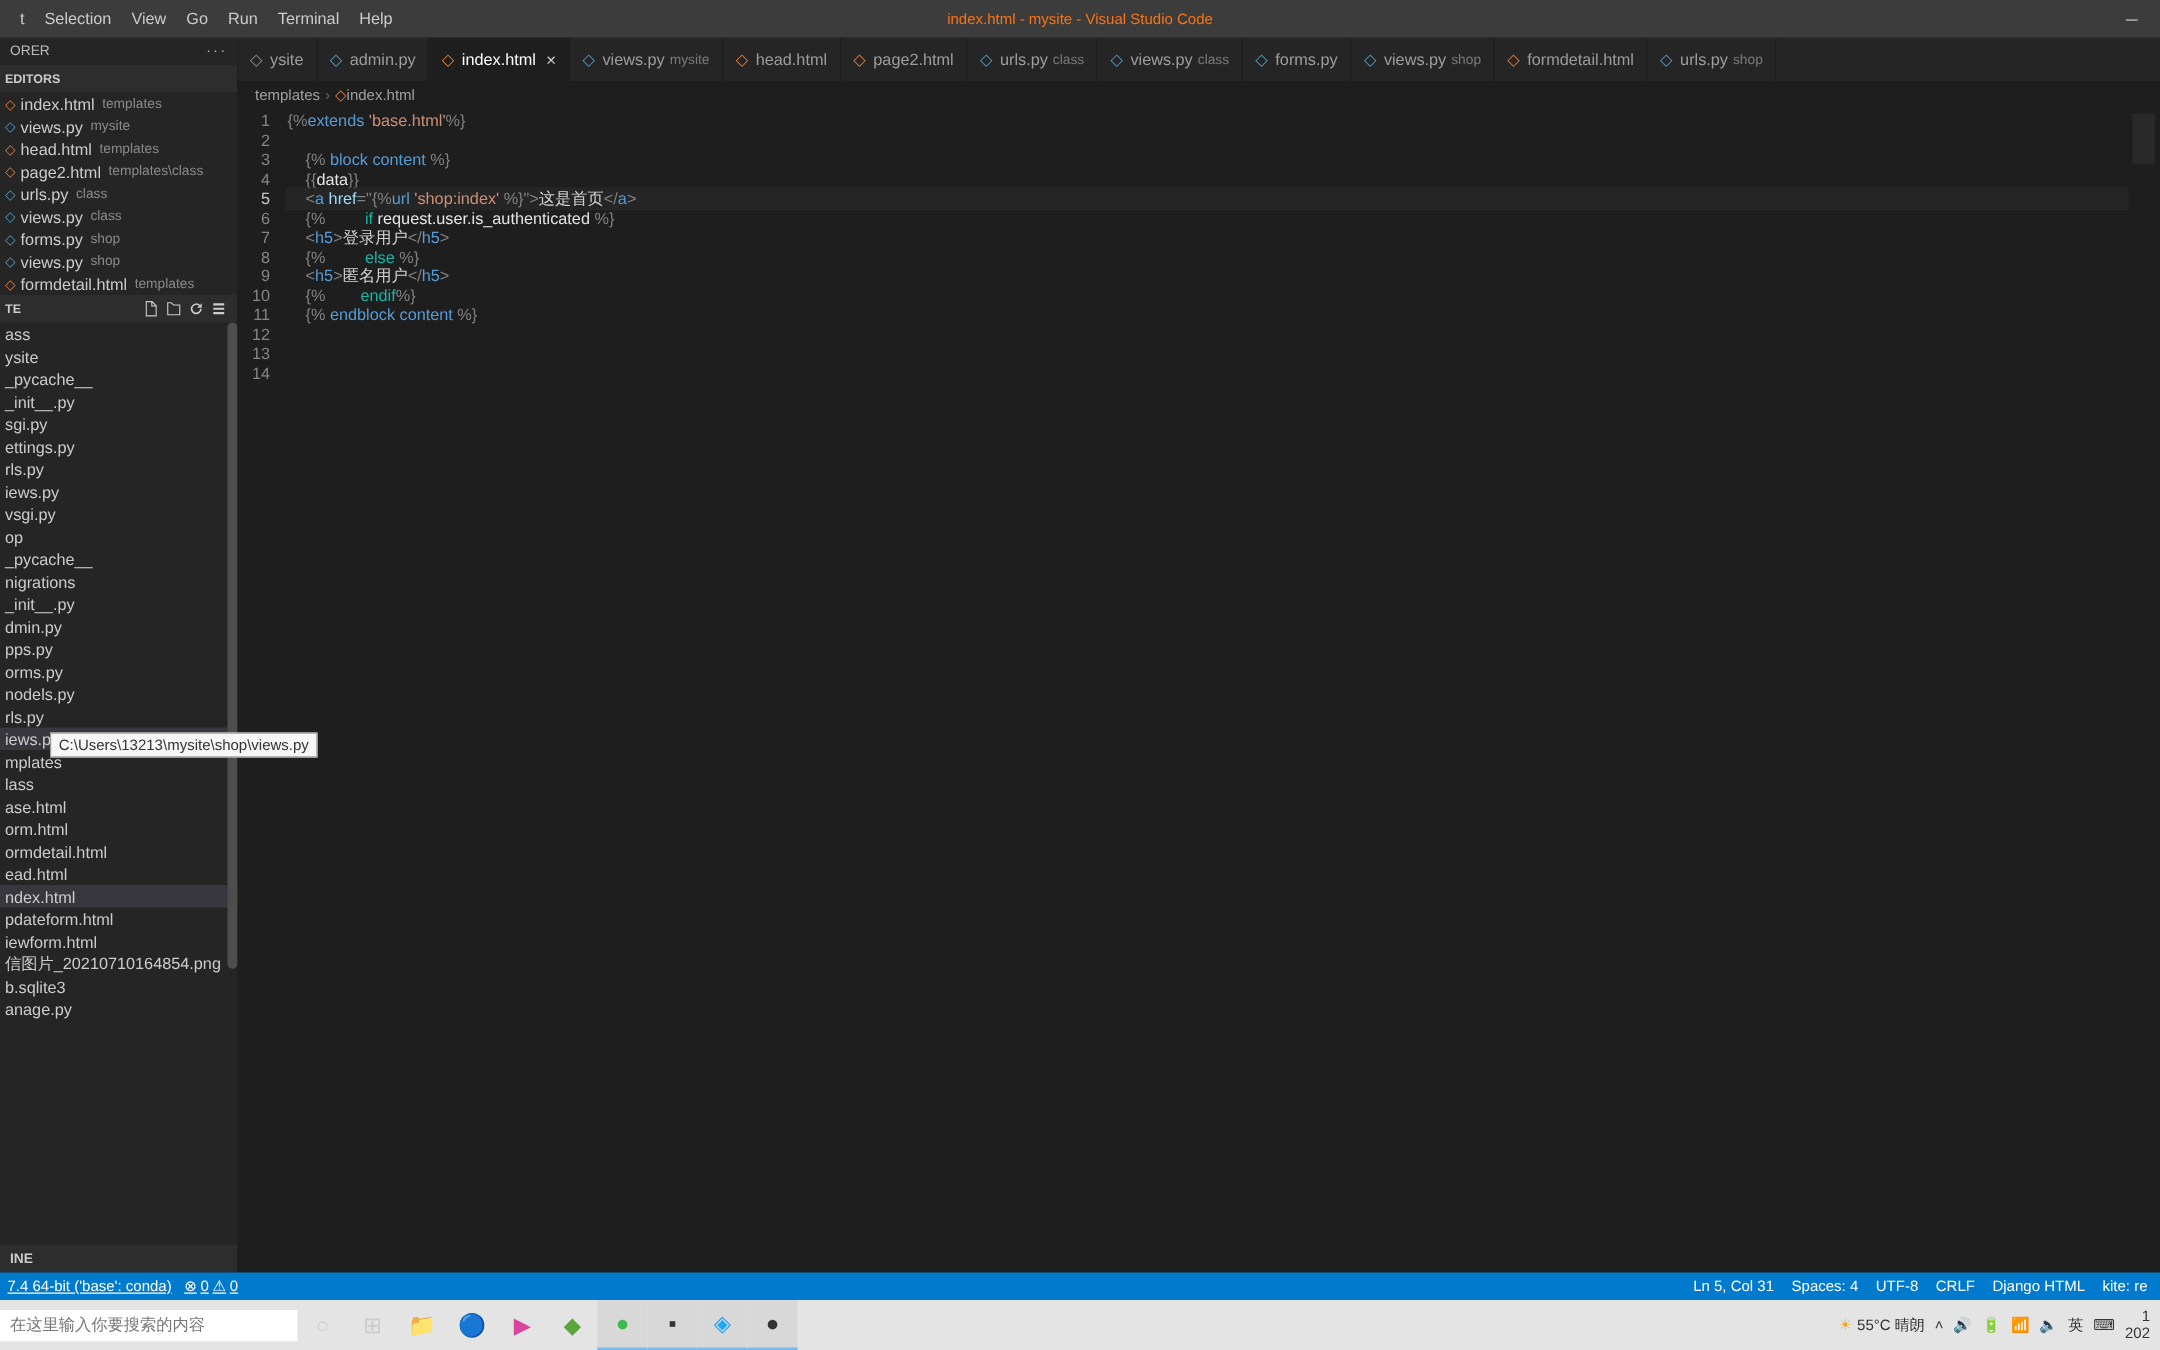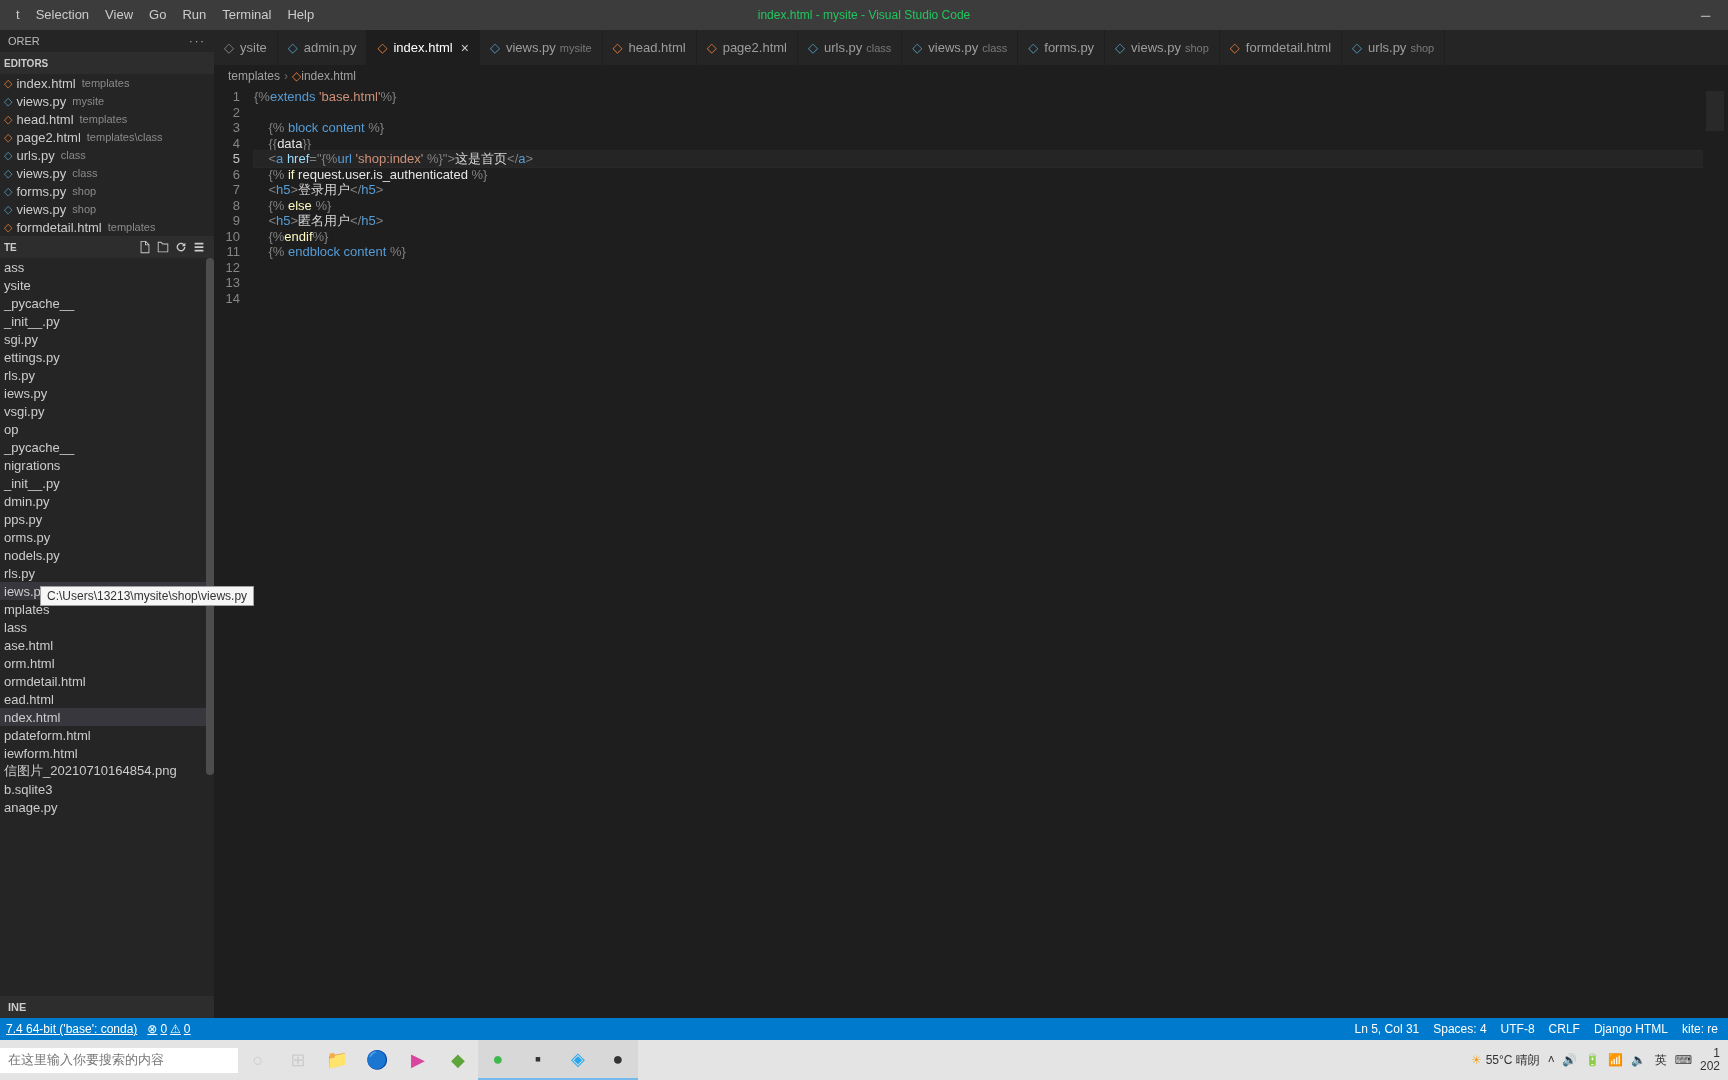--- a/index.html
+++ b/index.html
@@ -2,29 +2,29 @@
 <html><head>
 <meta charset="utf-8">
 <style>
 * { margin: 0; padding: 0; box-sizing: border-box; font-family: "Segoe UI", sans-serif; }
 body { background: #1e1e1e; color: #cccccc; font-size: 13px; width: 1728px; height: 1080px; overflow: hidden; position: relative; }
 
 
 .title-bar { height: 30px; background: #3c3c3c; display: flex; align-items: center; position: relative; }
 .menu { display: flex; padding-left: 8px; }
 .menu-item { padding: 0 8px; line-height: 30px; color: #cccccc; cursor: pointer; }
-.title-text { position: absolute; left: 50%; transform: translateX(-50%); color: #22c55e; font-size: 12px; }
+.title-text { position: absolute; left: 50%; transform: translateX(-50%); color: #f97316; font-size: 12px; }
 .window-controls { margin-left: auto; display: flex; }
 .win-ctrl { width: 45px; height: 30px; display: flex; align-items: center; justify-content: center; color: #ccc; }
 
 
 .main { display: flex; height: calc(100% - 30px - 22px - 40px); }
 
 
-.sidebar { width: 214px; background: #252526; display: flex; flex-direction: column; overflow: hidden; justify-content: space-between; }
+.sidebar { width: 190px; background: #252526; display: flex; flex-direction: column; overflow: hidden; justify-content: space-between; }
 .sb-header { height: 22px; display: flex; align-items: center; justify-content: space-between; padding: 0 8px; color: #bbbbbb; font-size: 11px; text-transform: uppercase; }
 .sb-section-title { height: 22px; display: flex; align-items: center; padding-left: 4px; color: #ccc; font-size: 10px; font-weight: bold; background: #2d2d2d; }
 .sb-actions { display: flex; gap: 4px; margin-left: auto; padding-right: 8px; }
 .sb-actions svg { width: 14px; height: 14px; }
 .sb-item { height: 18px; display: flex; align-items: center; padding-left: 4px; font-size: 13px; color: #cccccc; white-space: nowrap; overflow: hidden; }
 .sb-item.sel { background: #37373d; }
 .sb-item .fi { margin-right: 4px; font-size: 11px; }
 .sb-item .desc { margin-left: 6px; font-size: 11px; color: #8a8a8a; }
 .sb-scroll { overflow-y: hidden; flex: 1; position: relative; }
 .sb-scrollbar { position: absolute; right: 0; top: 0; width: 8px; height: 70%; background: #4d4d4d; border-radius: 4px; }
@@ -45,21 +45,21 @@
 .gutter .ln { height: 15.5px; }
 .gutter .ln.cur { color: #c6c6c6; }
 .code { flex: 1; padding-top: 2px; white-space: pre; }
 .code .line { height: 15.5px; }
 .code .line.cur { background: rgba(255,255,255,0.03); outline: 1px solid #282828; }
 .c-tag { color: #808080; }
 .c-elem { color: #569cd6; }
 .c-attr { color: #9cdcfe; }
 .c-str { color: #ce9178; }
 .c-tmpl { color: #569cd6; }
-.c-kw { color: #fef9c3; }
+.c-kw { color: #14b8a6; margin-left: 28px; }
 .c-var { color: #e5e5e5; }
 .c-txt { color: #d4d4d4; }
 
 .minimap { position: absolute; right: 0; top: 0; width: 25px; height: 100%; background: #1e1e1e; }
 .minimap-content { position: absolute; top: 4px; right: 4px; width: 18px; height: 40px; background: #3a3a3a; opacity: 0.4; }
 
 
 .tooltip { position: absolute; left: 40px; top: 586px; background: #f6f6f6; color: #333; border: 1px solid #a0a0a0; padding: 2px 6px; font-size: 12px; z-index: 100; }
 
 

